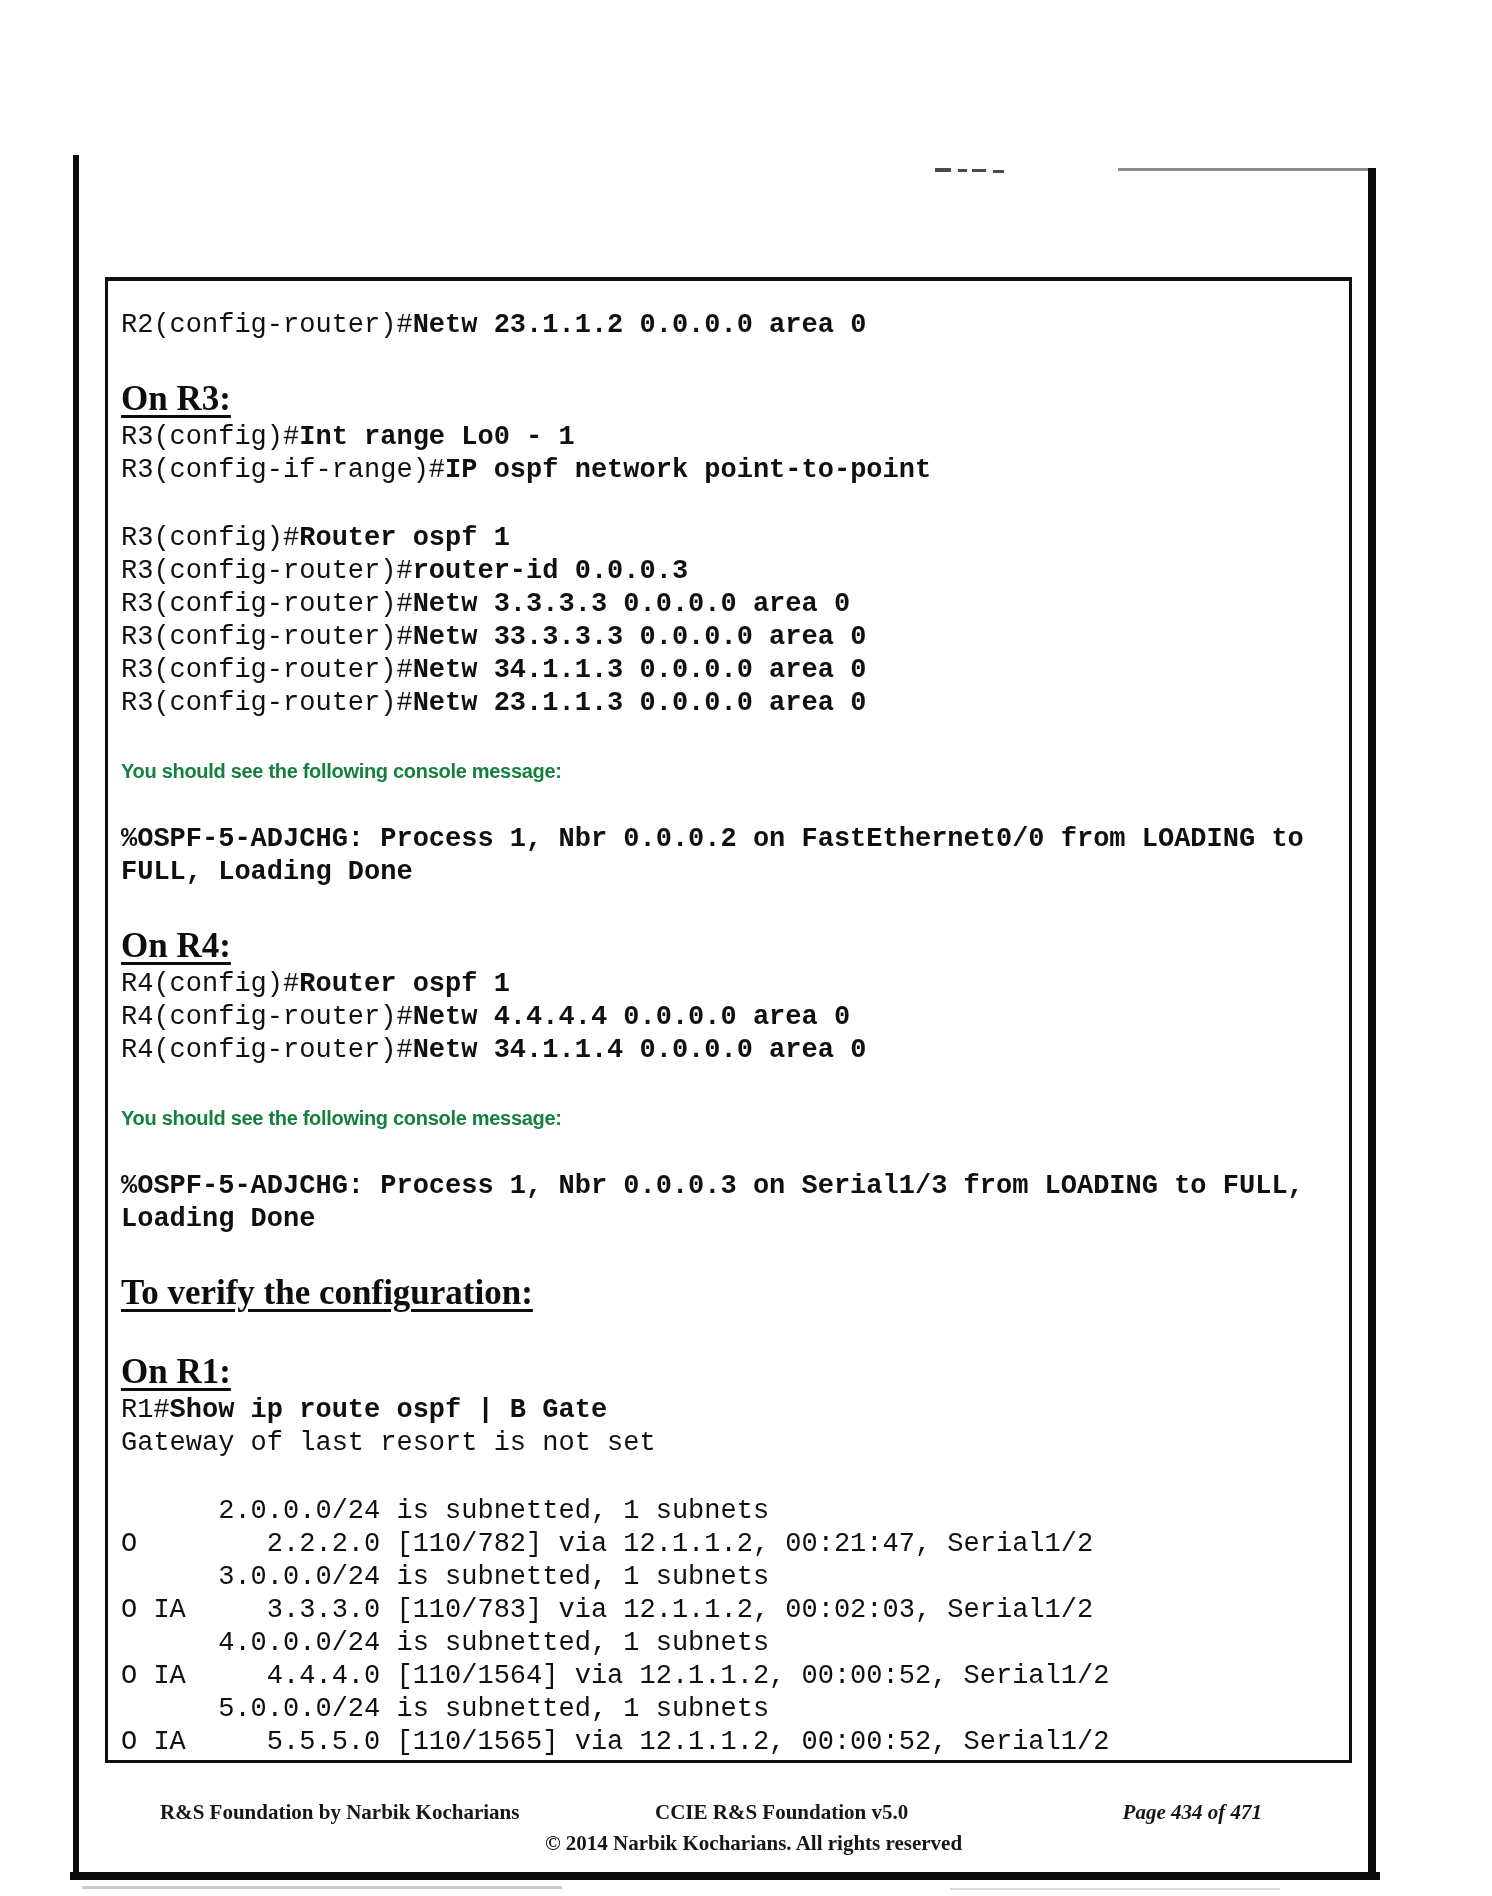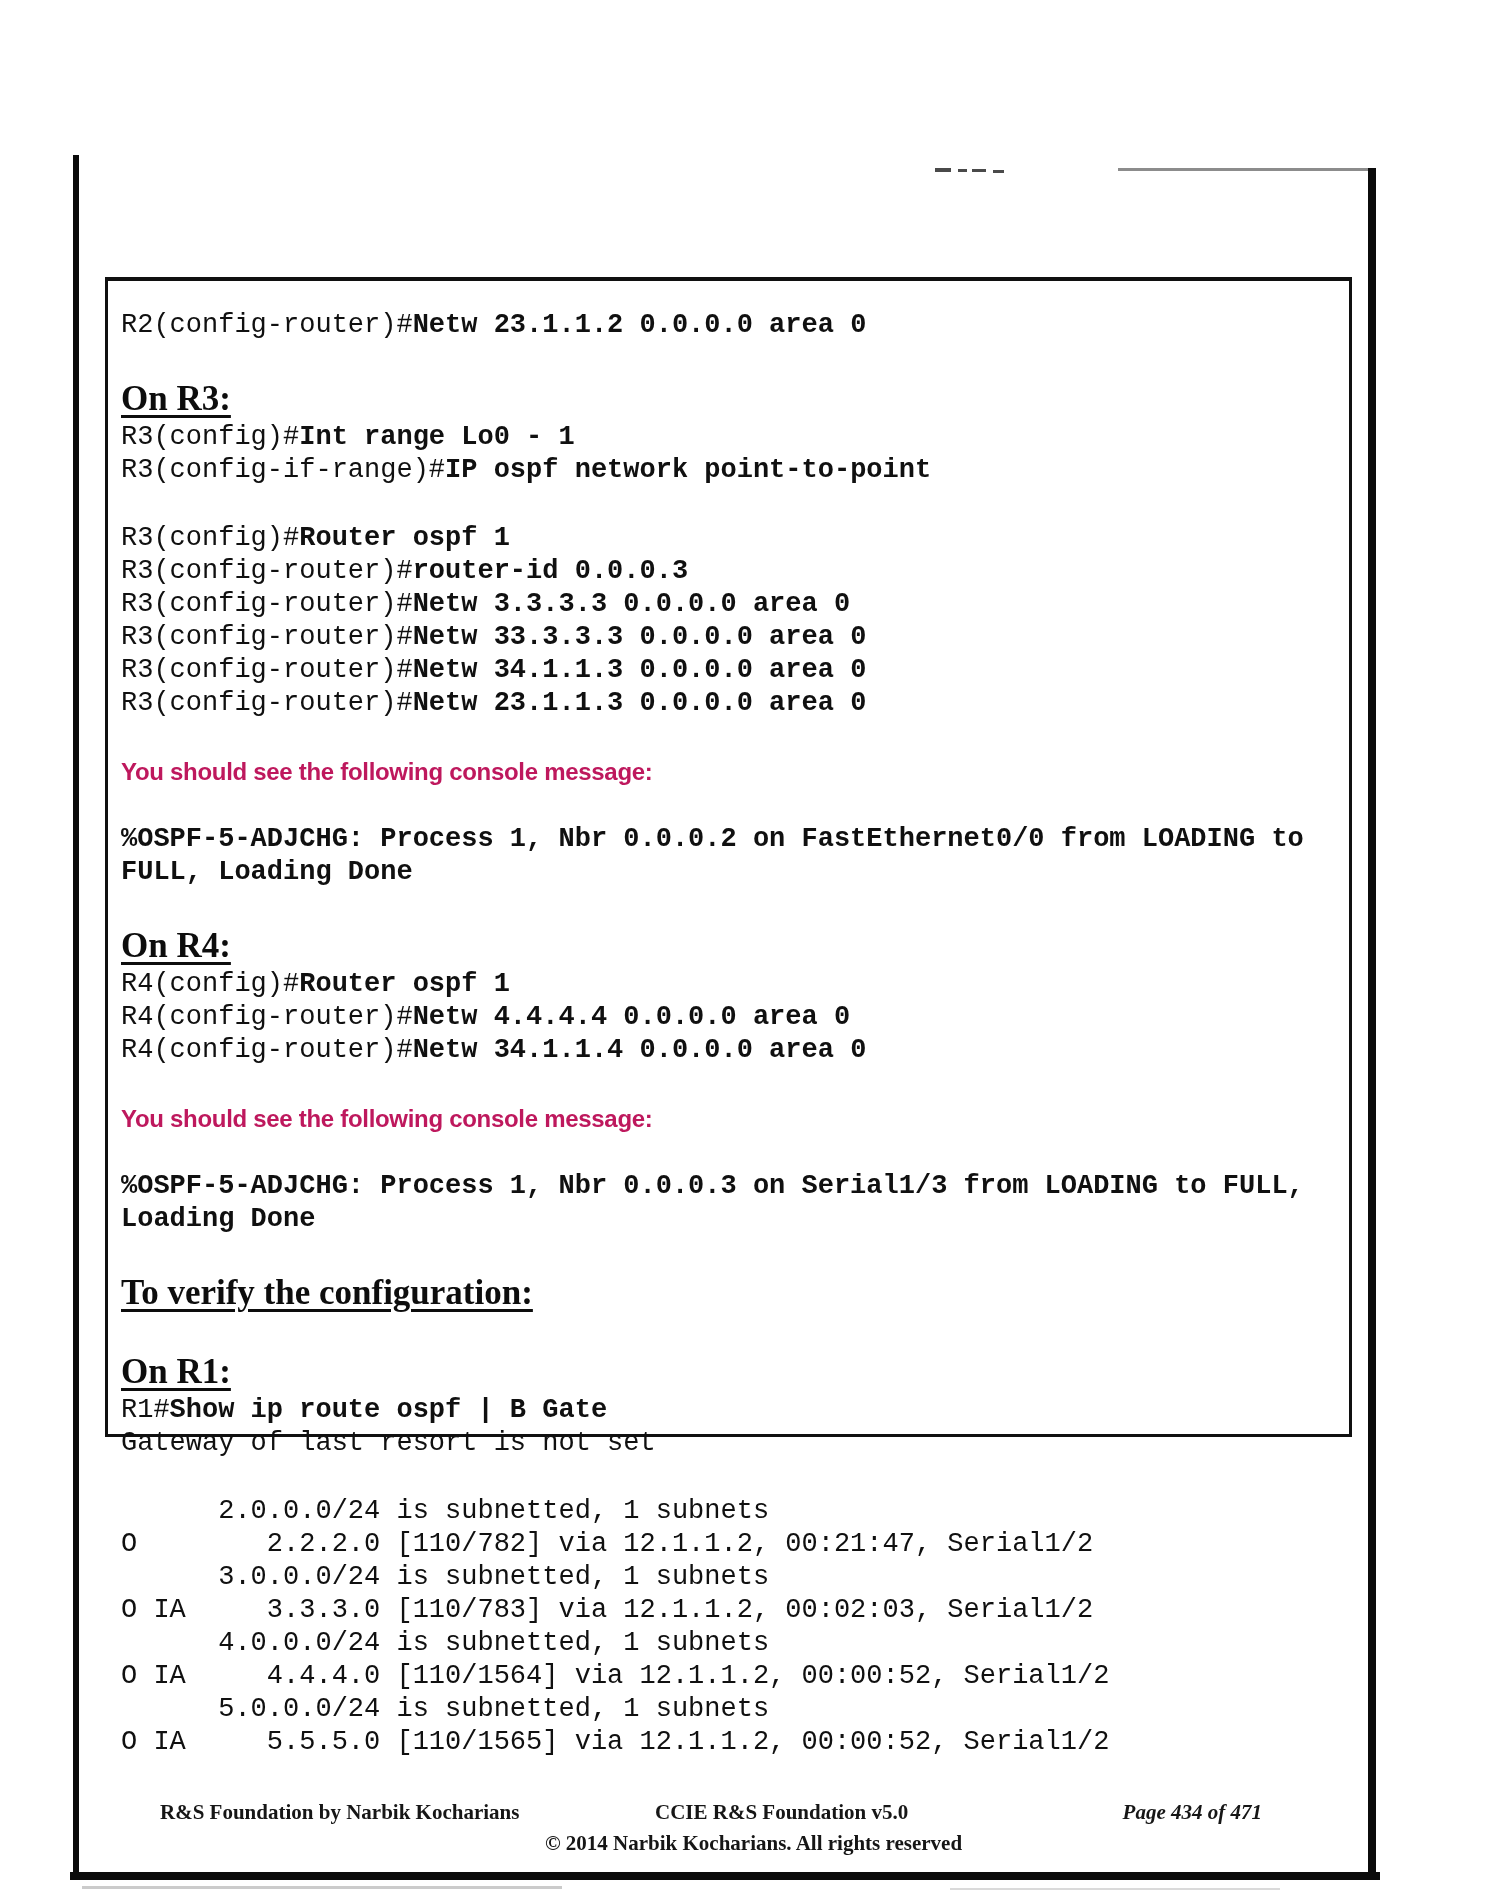--- a/index.html
+++ b/index.html
@@ -19,40 +19,40 @@
   .speck1{left:935px;top:168px;width:16px;height:4px;}
   .speck2{left:958px;top:169px;width:9px;height:3px;}
   .speck3{left:972px;top:169px;width:14px;height:3px;}
   .speck4{left:993px;top:170px;width:11px;height:3px;}
   .smudge{position:absolute;background:#b5b5b5;}
   .smudge-bottom1{left:82px;top:1886px;width:480px;height:3px;opacity:.7;}
   .smudge-bottom2{left:950px;top:1888px;width:330px;height:2px;opacity:.5;}
 
   
   .terminal-box{
-    position:absolute;left:105px;top:277px;width:1247px;height:1160px;
+    position:absolute;left:105px;top:277px;width:1247px;height:1486px;
     box-sizing:border-box;border:3px solid #101010;border-top-width:4px;
     padding:28px 14px 0 13px;background:#fff;
   }
   .line{
     font-family:"Liberation Mono","DejaVu Sans Mono",monospace;
     font-size:27px;line-height:33px;white-space:pre;color:#101010;
   }
   .line .cmd{font-weight:700;}
   .line.bold{font-weight:700;}
   .blank{height:35px;}
   .heading-line{height:44px;line-height:44px;}
   .heading-line .heading{
     font-family:"Liberation Serif","DejaVu Serif",serif;
     font-size:35px;font-weight:700;color:#0d0d0d;
     text-decoration:underline;text-decoration-thickness:3px;text-underline-offset:5px;
   }
   .note{
     font-family:"Liberation Sans",sans-serif;
-    font-size:24px;font-weight:700;line-height:33px;color:#be185d;
+    font-size:20px;font-weight:700;line-height:33px;color:#15803d;
     letter-spacing:-0.3px;
   }
 
   
   .footer{
     position:absolute;left:105px;top:1800px;width:1247px;height:70px;
     font-family:"Liberation Serif","DejaVu Serif",serif;
     font-size:21px;font-weight:700;color:#161616;text-decoration:underline;
   }
   .footer-left{position:absolute;left:55px;top:0;}

